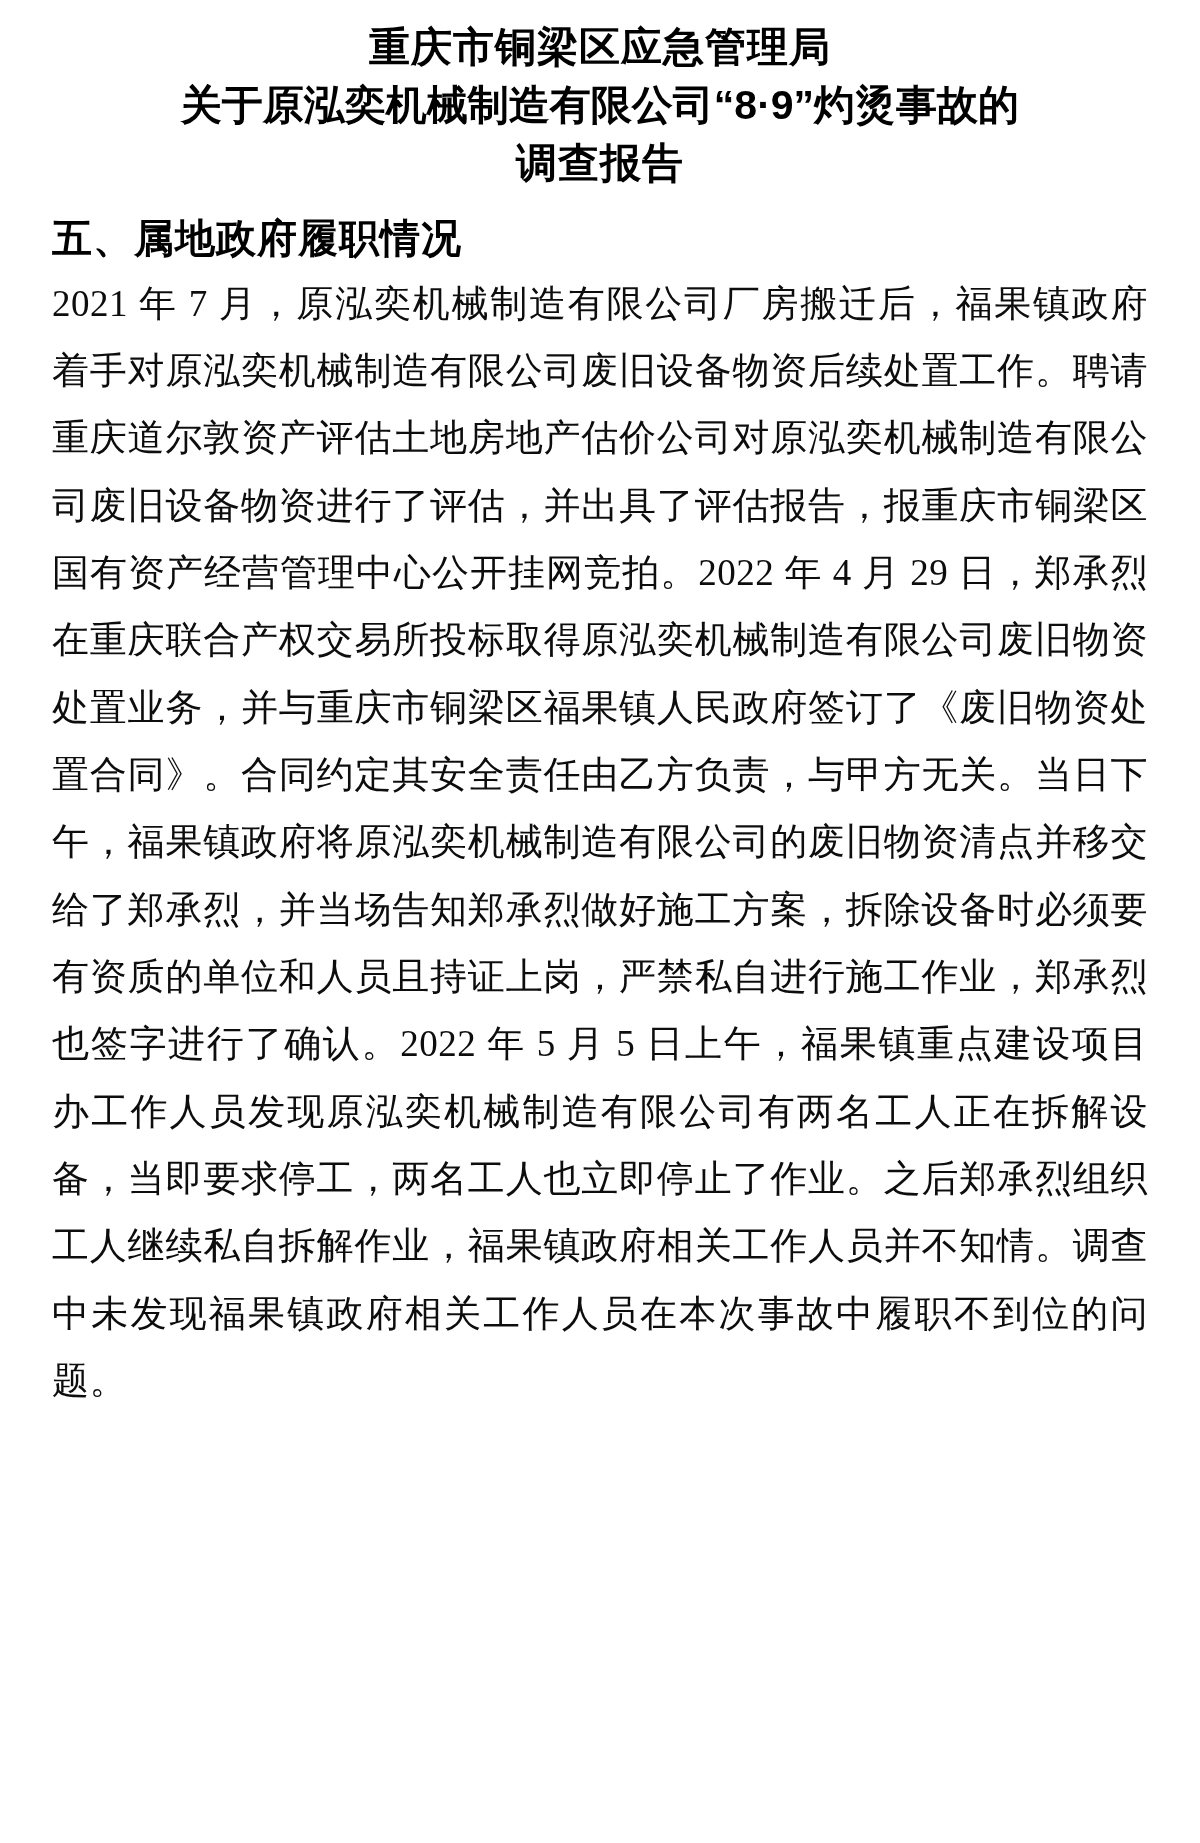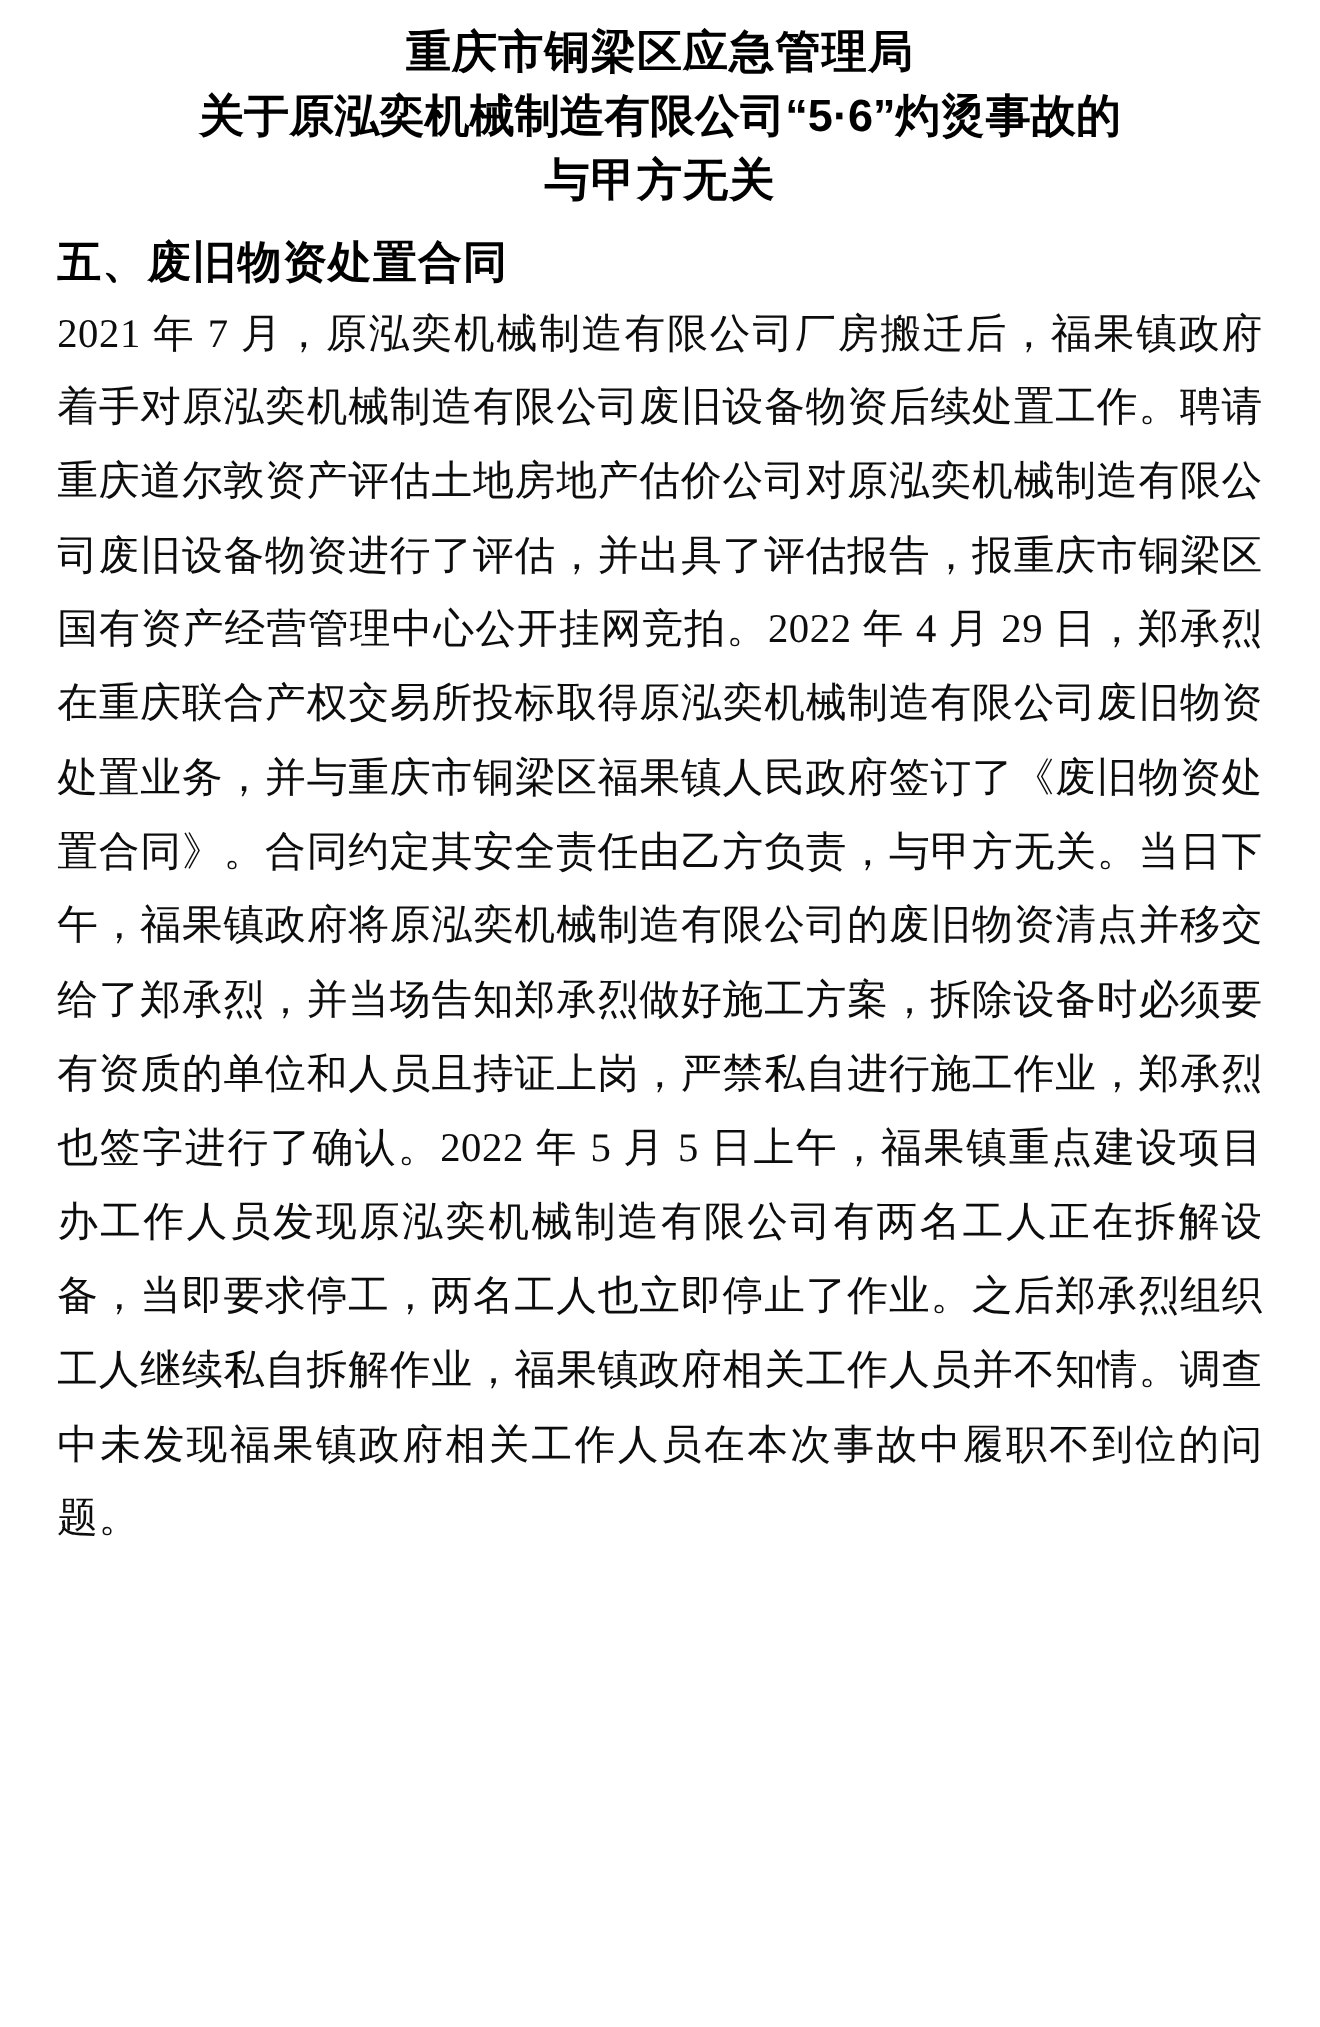--- a/index.html
+++ b/index.html
@@ -64,21 +64,21 @@
     padding-bottom: 2px;
   }
 </style>
 </head>
 <body>
 
 <div class="page">
 
   <div class="doc-title">
     <span class="title-line l1">重庆市铜梁区应急管理局</span>
-    <span class="title-line l2">关于原泓奕机械制造有限公司“5·6”灼烫事故的</span>
-    <span class="title-line l3">与甲方无关</span>
+    <span class="title-line l2">关于原泓奕机械制造有限公司“8·9”灼烫事故的</span>
+    <span class="title-line l3">调查报告</span>
   </div>
 
-  <div class="section-heading">五、废旧物资处置合同</div>
+  <div class="section-heading">五、属地政府履职情况</div>
 
   <p class="body-text"><span>2021 年 7 月，原泓奕机械制造有限公司厂房搬迁后，福果镇政府着手对原泓奕机械制造有限公司废旧设备物资后续处置工作。聘请重庆道尔敦资产评估土地房地产估价公司对原泓奕机械制造有限公司废旧设备物资进行了评估，并出具了评估报告，报重庆市铜梁区国有资产经营管理中心公开挂网竞拍。</span><span class="ul" style="background-image: linear-gradient(to right, rgb(238, 28, 21), rgb(238, 28, 21));">2022 年 4 月 29 日，郑承烈在重庆联合产权交易所投标取得原泓奕机械制造有限公司废旧物资处置业务</span><span>，并与重庆市铜梁区福果镇人民政府签订了《废旧物资处置合同》。合同约定其安全责任由乙方负责，与甲方无关。</span><span class="ul" style="background-image: linear-gradient(to right, rgb(238, 28, 21), rgb(238, 28, 21));">当日下午，福果镇政府将原泓奕机械制造有限公司的废旧物资清点并移交给了郑承烈，并当场告知郑承烈做好施工方案，拆除设备时必须要有资质的单位和人员且持证上岗，严禁私自进行施工作业，郑承烈也签字进行了确认。</span><span>2022 年 5 月 5 日上午，福果镇重点建设项目办工作人员发现原泓奕机械制造有限公司有两名工人正在拆解设备，当即要求停工，两名工人也立即停止了作业。之后郑承烈组织工人继续私自拆解作业，福果镇政府相关工作人员并不知情。</span><span class="ul" style="background-image: linear-gradient(to right, rgb(238, 28, 21), rgb(238, 28, 21));">调查中未发现福果镇政府相关工作人员在本次事故中履职不到位的问题。</span></p>
 
 </div>
 
 </body></html>

